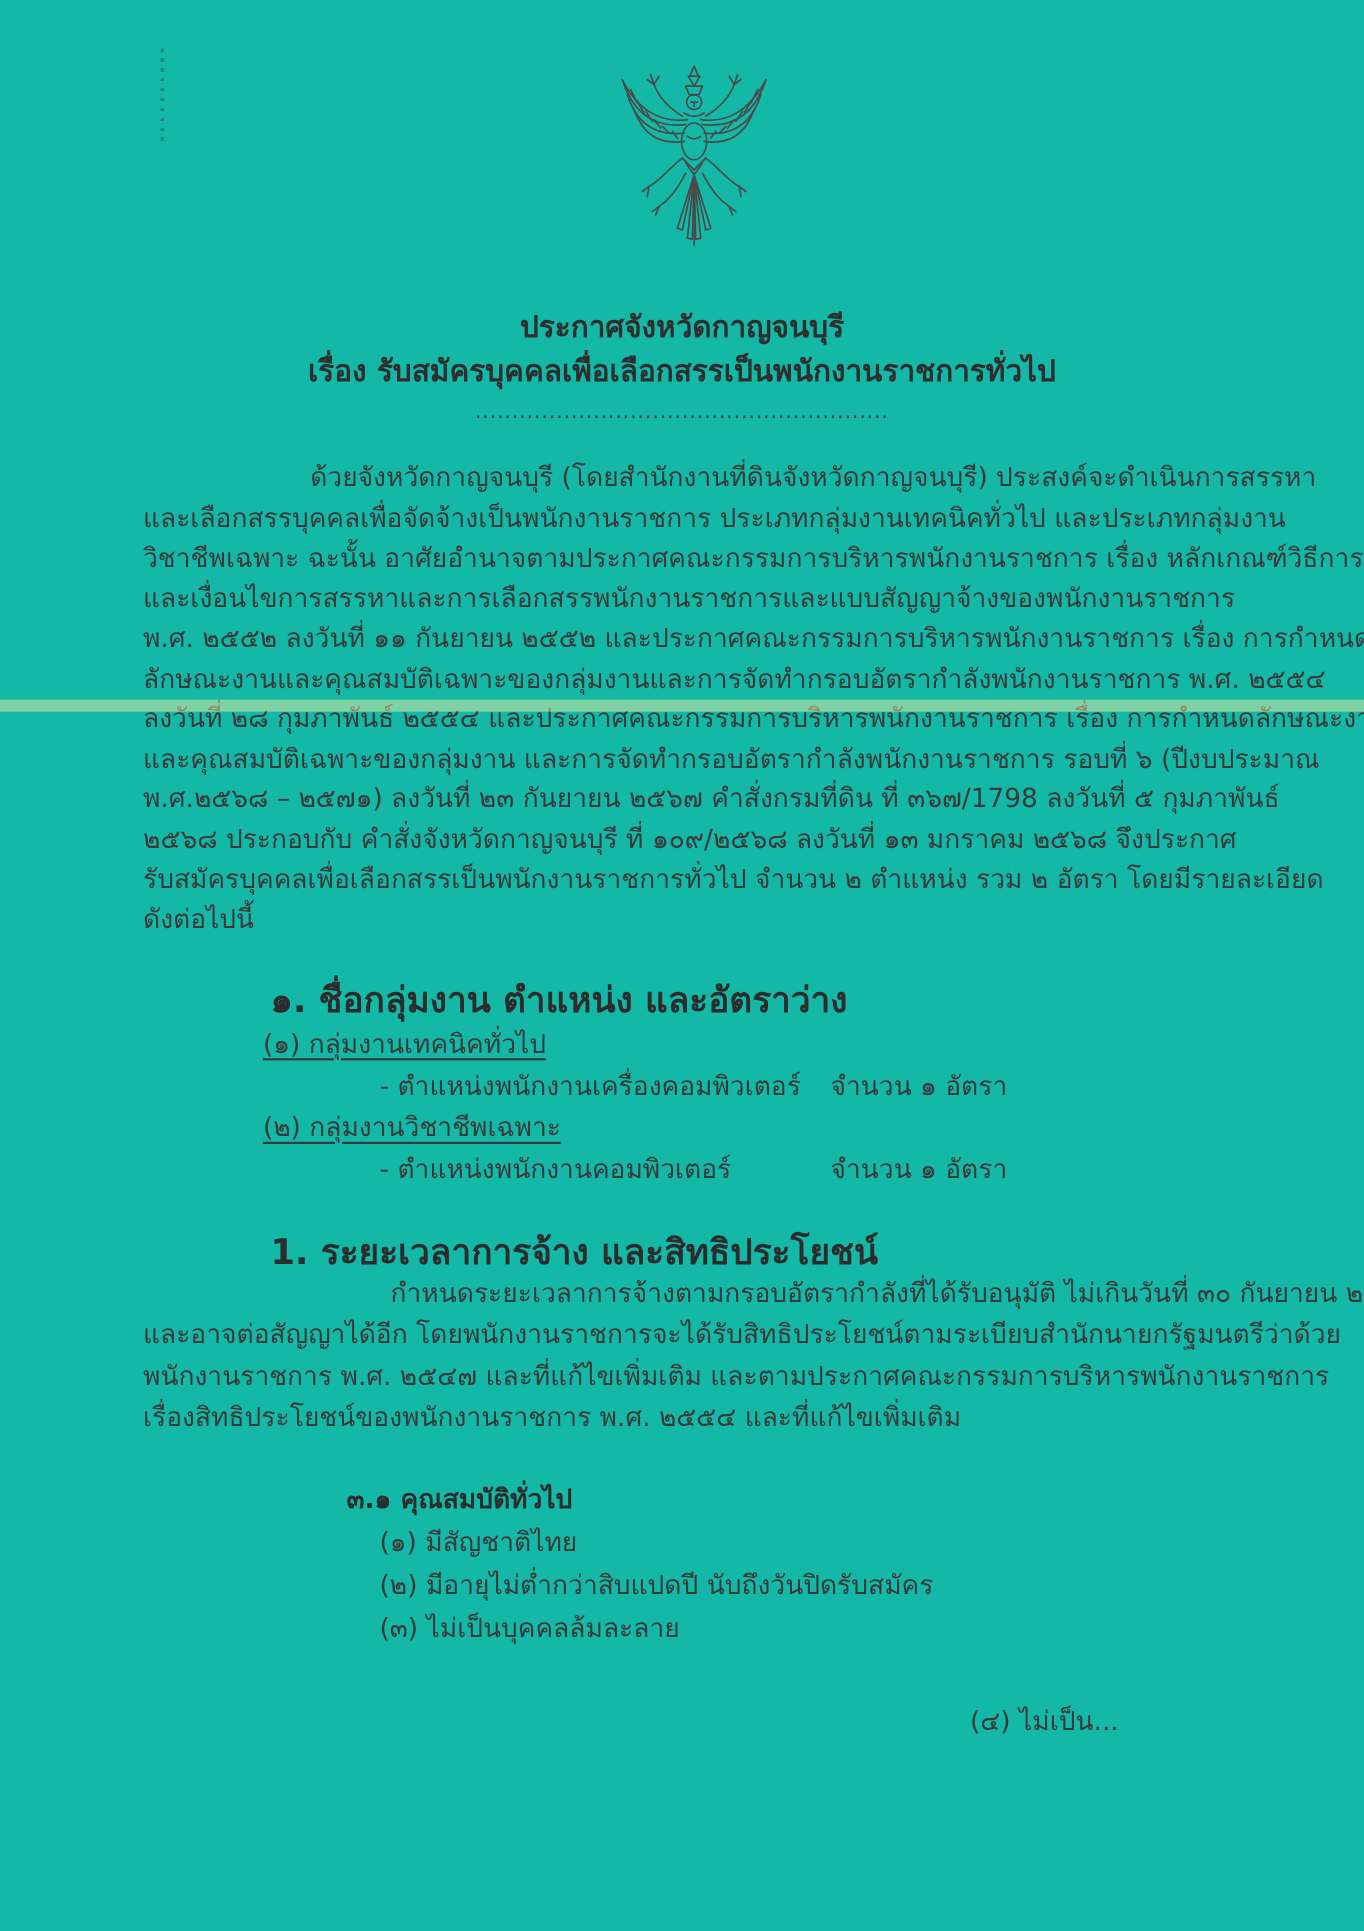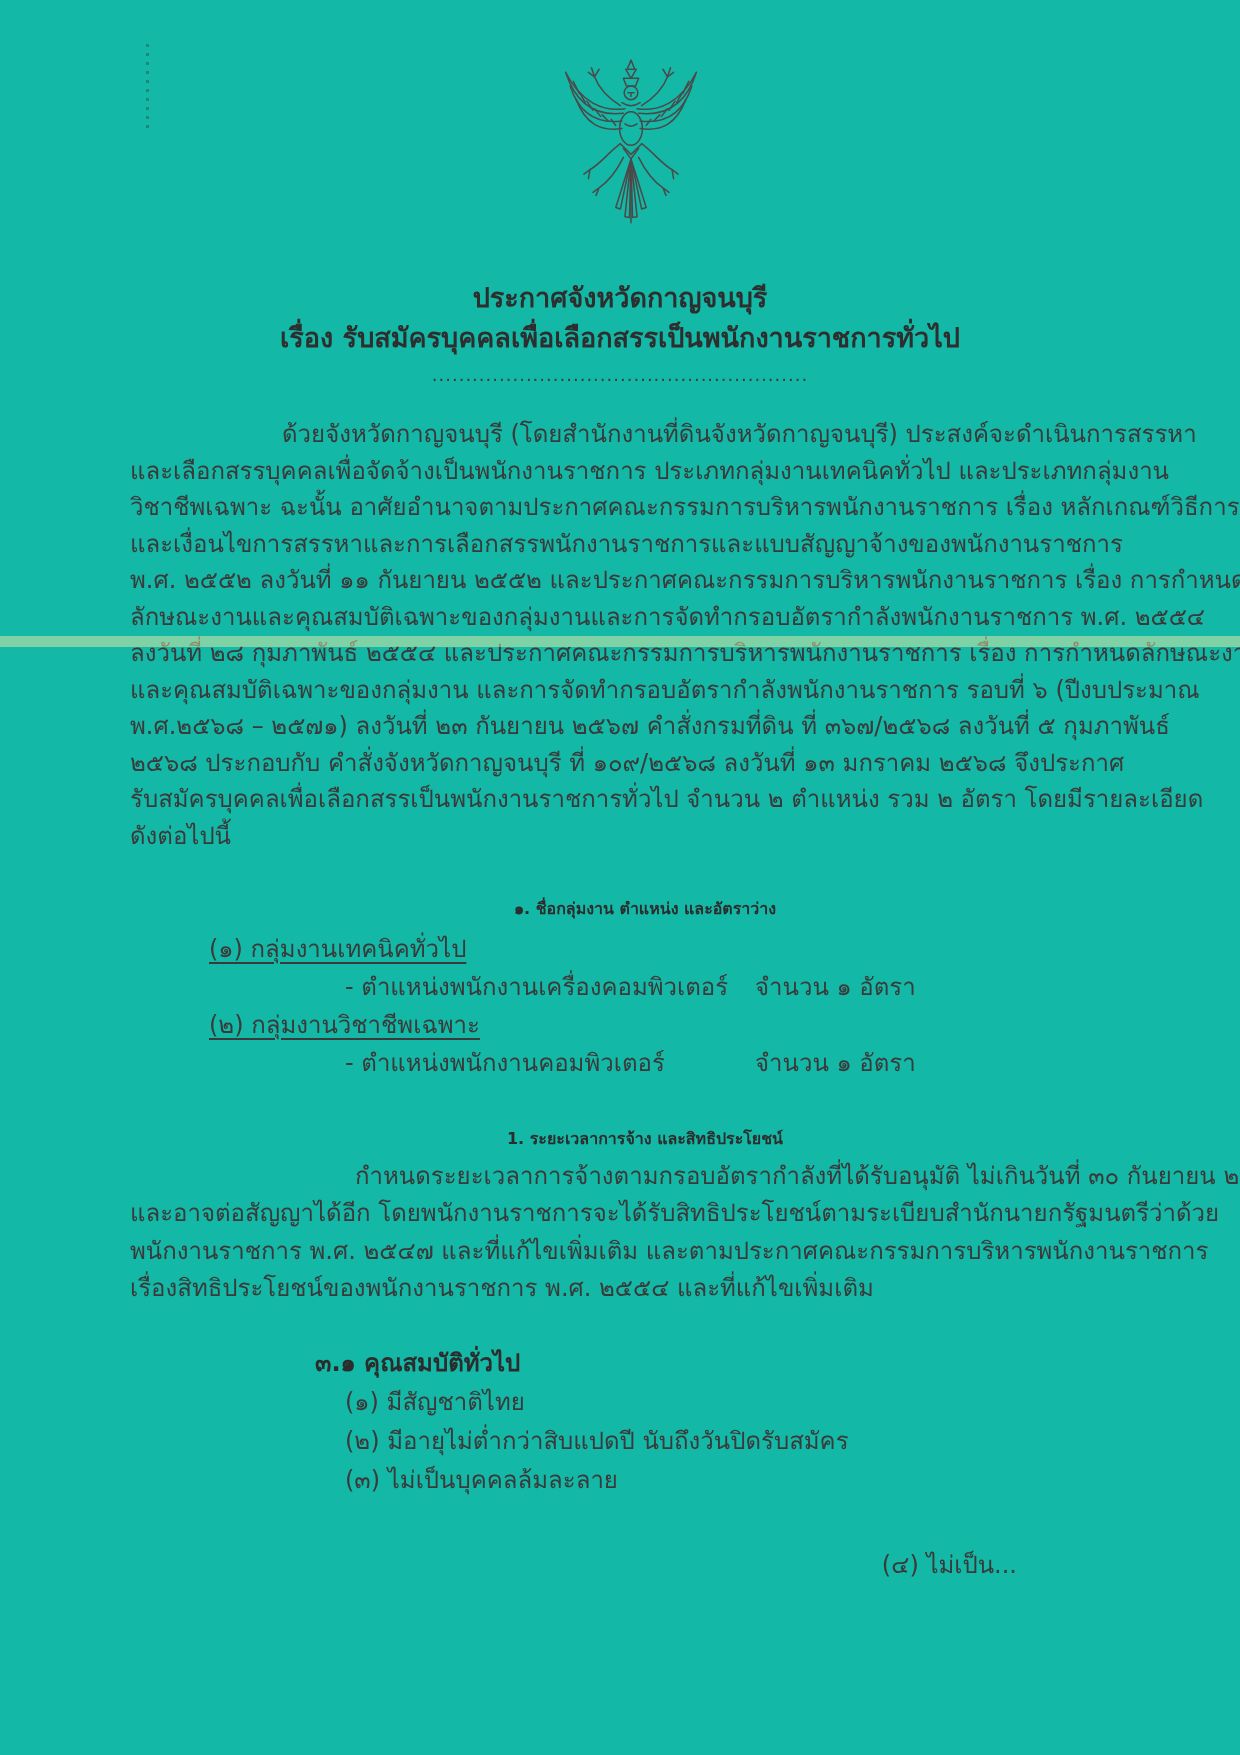--- a/index.html
+++ b/index.html
@@ -24,24 +24,24 @@
   }
   .emblem-wrap{padding-top:58px;text-align:center;}
   .emblem-wrap svg{display:inline-block;margin-left:22px;}
   .title-block{text-align:center;margin-top:40px;line-height:40px;}
   .title-line{font-weight:bold;font-size:27px;color:#2e2e2e;}
   .dots{font-size:18px;letter-spacing:1px;color:#3a3a3a;line-height:30px;margin-top:2px;}
   .body-col{margin:0 150px 0 130px;}
   .intro{margin-top:26px;font-size:24px;line-height:36.5px;}
   .intro .line:first-child{text-indent:152px;}
   .line{white-space:nowrap;}
-  .sec-heading{font-weight:bold;font-size:16px;color:#2c2c2c;margin-left:70px;white-space:nowrap;text-align:center;}
+  .sec-heading{font-weight:bold;font-size:32px;color:#2c2c2c;margin-left:116px;white-space:nowrap;}
   .s1{margin-top:36px;line-height:38px;font-size:24px;}
   .s1 .sec-heading{margin-bottom:2px;}
-  .group-label{margin-left:79px;text-decoration:underline;text-underline-offset:5px;white-space:nowrap;}
+  .group-label{margin-left:109px;text-decoration:underline;text-underline-offset:5px;white-space:nowrap;}
   .pos-row{display:flex;margin-left:215px;white-space:nowrap;}
   .pos-label{width:410px;flex:none;}
   .s2{margin-top:38px;font-size:24px;line-height:37.5px;}
   .s2-lines .line:first-child{text-indent:225px;}
   .s3{margin-top:36px;font-size:24px;line-height:39px;}
   .sub-heading{font-weight:bold;color:#2c2c2c;margin-left:185px;white-space:nowrap;}
   .s3-items .line{margin-left:215px;}
   .footer-cont{
     position:absolute;right:223px;top:1545px;
     font-size:24px;color:#3a3a3a;white-space:nowrap;
@@ -115,21 +115,21 @@
 
     <div class="intro">
         <div class="line">ด้วยจังหวัดกาญจนบุรี (โดยสำนักงานที่ดินจังหวัดกาญจนบุรี) ประสงค์จะดำเนินการสรรหา</div>
         <div class="line">และเลือกสรรบุคคลเพื่อจัดจ้างเป็นพนักงานราชการ ประเภทกลุ่มงานเทคนิคทั่วไป และประเภทกลุ่มงาน</div>
         <div class="line">วิชาชีพเฉพาะ ฉะนั้น อาศัยอำนาจตามประกาศคณะกรรมการบริหารพนักงานราชการ เรื่อง หลักเกณฑ์วิธีการ</div>
         <div class="line">และเงื่อนไขการสรรหาและการเลือกสรรพนักงานราชการและแบบสัญญาจ้างของพนักงานราชการ</div>
         <div class="line">พ.ศ. ๒๕๕๒ ลงวันที่ ๑๑ กันยายน ๒๕๕๒  และประกาศคณะกรรมการบริหารพนักงานราชการ เรื่อง การกำหนด</div>
         <div class="line">ลักษณะงานและคุณสมบัติเฉพาะของกลุ่มงานและการจัดทำกรอบอัตรากำลังพนักงานราชการ พ.ศ. ๒๕๕๔</div>
         <div class="line">ลงวันที่ ๒๘ กุมภาพันธ์ ๒๕๕๔ และประกาศคณะกรรมการบริหารพนักงานราชการ เรื่อง การกำหนดลักษณะงาน</div>
         <div class="line">และคุณสมบัติเฉพาะของกลุ่มงาน และการจัดทำกรอบอัตรากำลังพนักงานราชการ รอบที่ ๖ (ปีงบประมาณ</div>
-        <div class="line">พ.ศ.๒๕๖๘ – ๒๕๗๑) ลงวันที่ ๒๓ กันยายน ๒๕๖๗ คำสั่งกรมที่ดิน ที่ ๓๖๗/๒๕๖๘ ลงวันที่ ๕ กุมภาพันธ์</div>
+        <div class="line">พ.ศ.๒๕๖๘ – ๒๕๗๑) ลงวันที่ ๒๓ กันยายน ๒๕๖๗ คำสั่งกรมที่ดิน ที่ ๓๖๗/1798 ลงวันที่ ๕ กุมภาพันธ์</div>
         <div class="line">๒๕๖๘ ประกอบกับ คำสั่งจังหวัดกาญจนบุรี ที่ ๑๐๙/๒๕๖๘ ลงวันที่ ๑๓ มกราคม ๒๕๖๘ จึงประกาศ</div>
         <div class="line">รับสมัครบุคคลเพื่อเลือกสรรเป็นพนักงานราชการทั่วไป จำนวน ๒ ตำแหน่ง รวม ๒ อัตรา โดยมีรายละเอียด</div>
         <div class="line">ดังต่อไปนี้</div>
       </div>
 
     <div class="s1">
       <div class="sec-heading">๑. ชื่อกลุ่มงาน ตำแหน่ง และอัตราว่าง</div>
       <div>
           <div class="group">
           <div class="group-label">(๑) กลุ่มงานเทคนิคทั่วไป</div>

